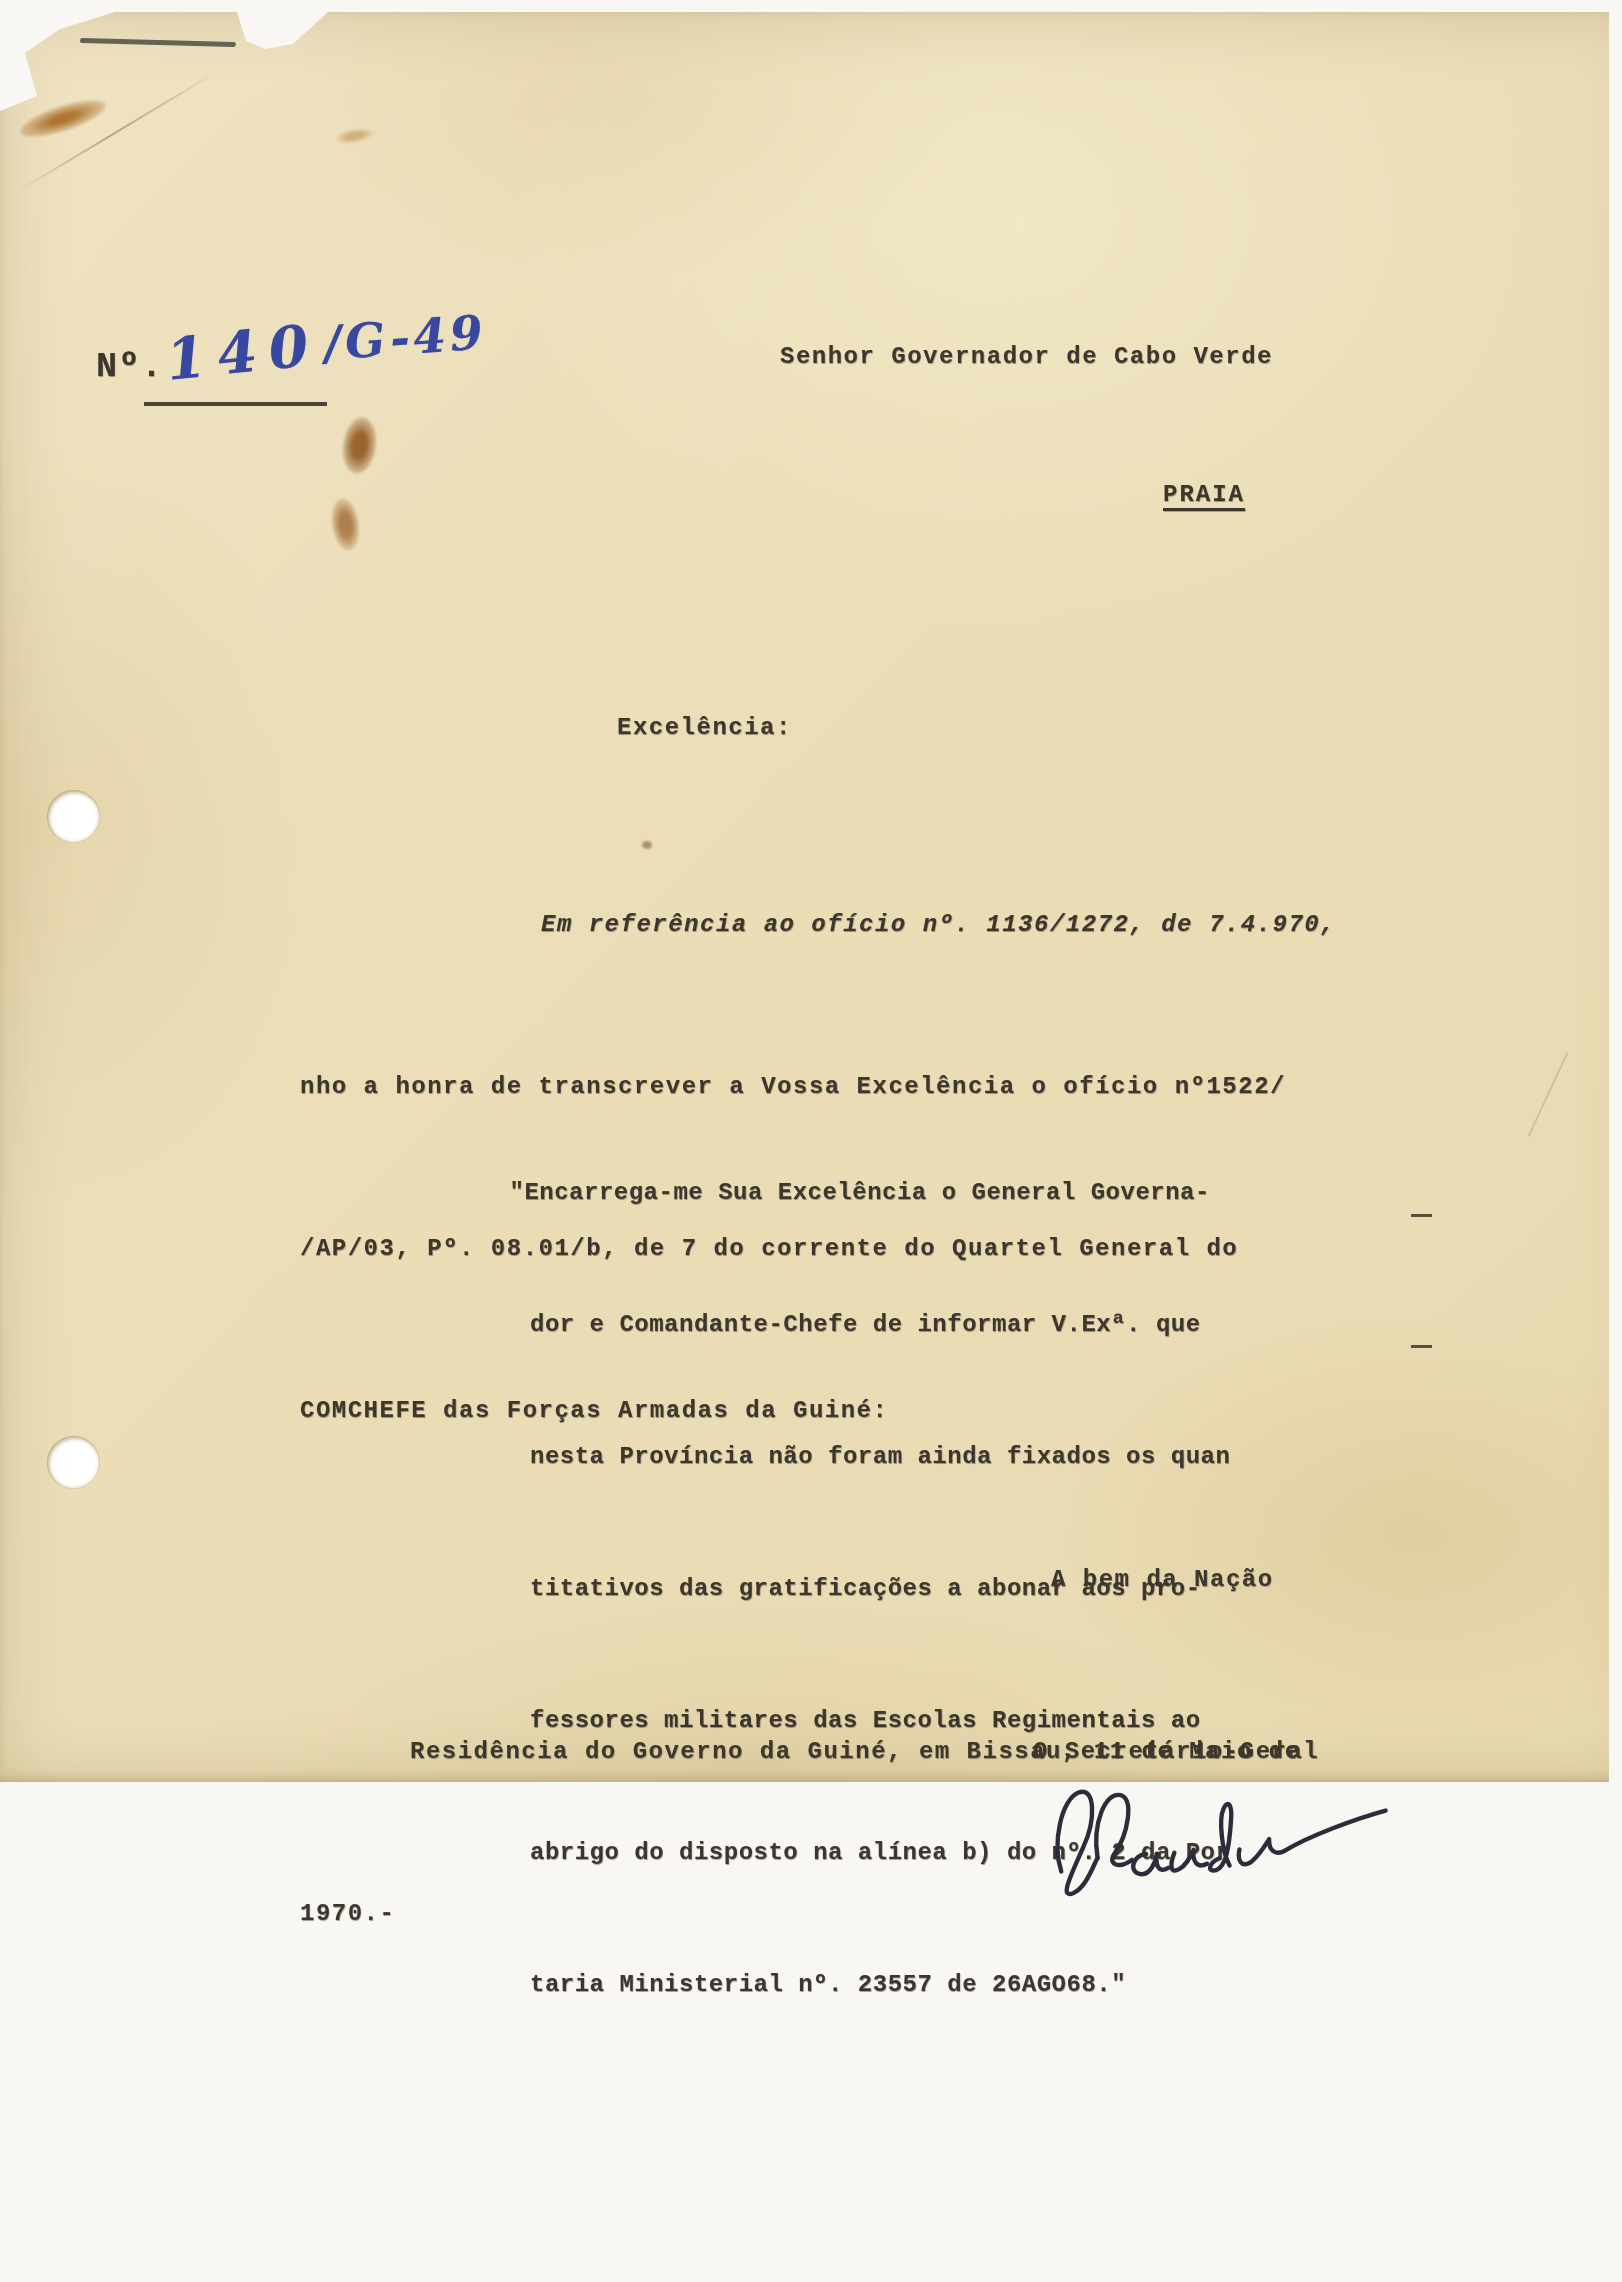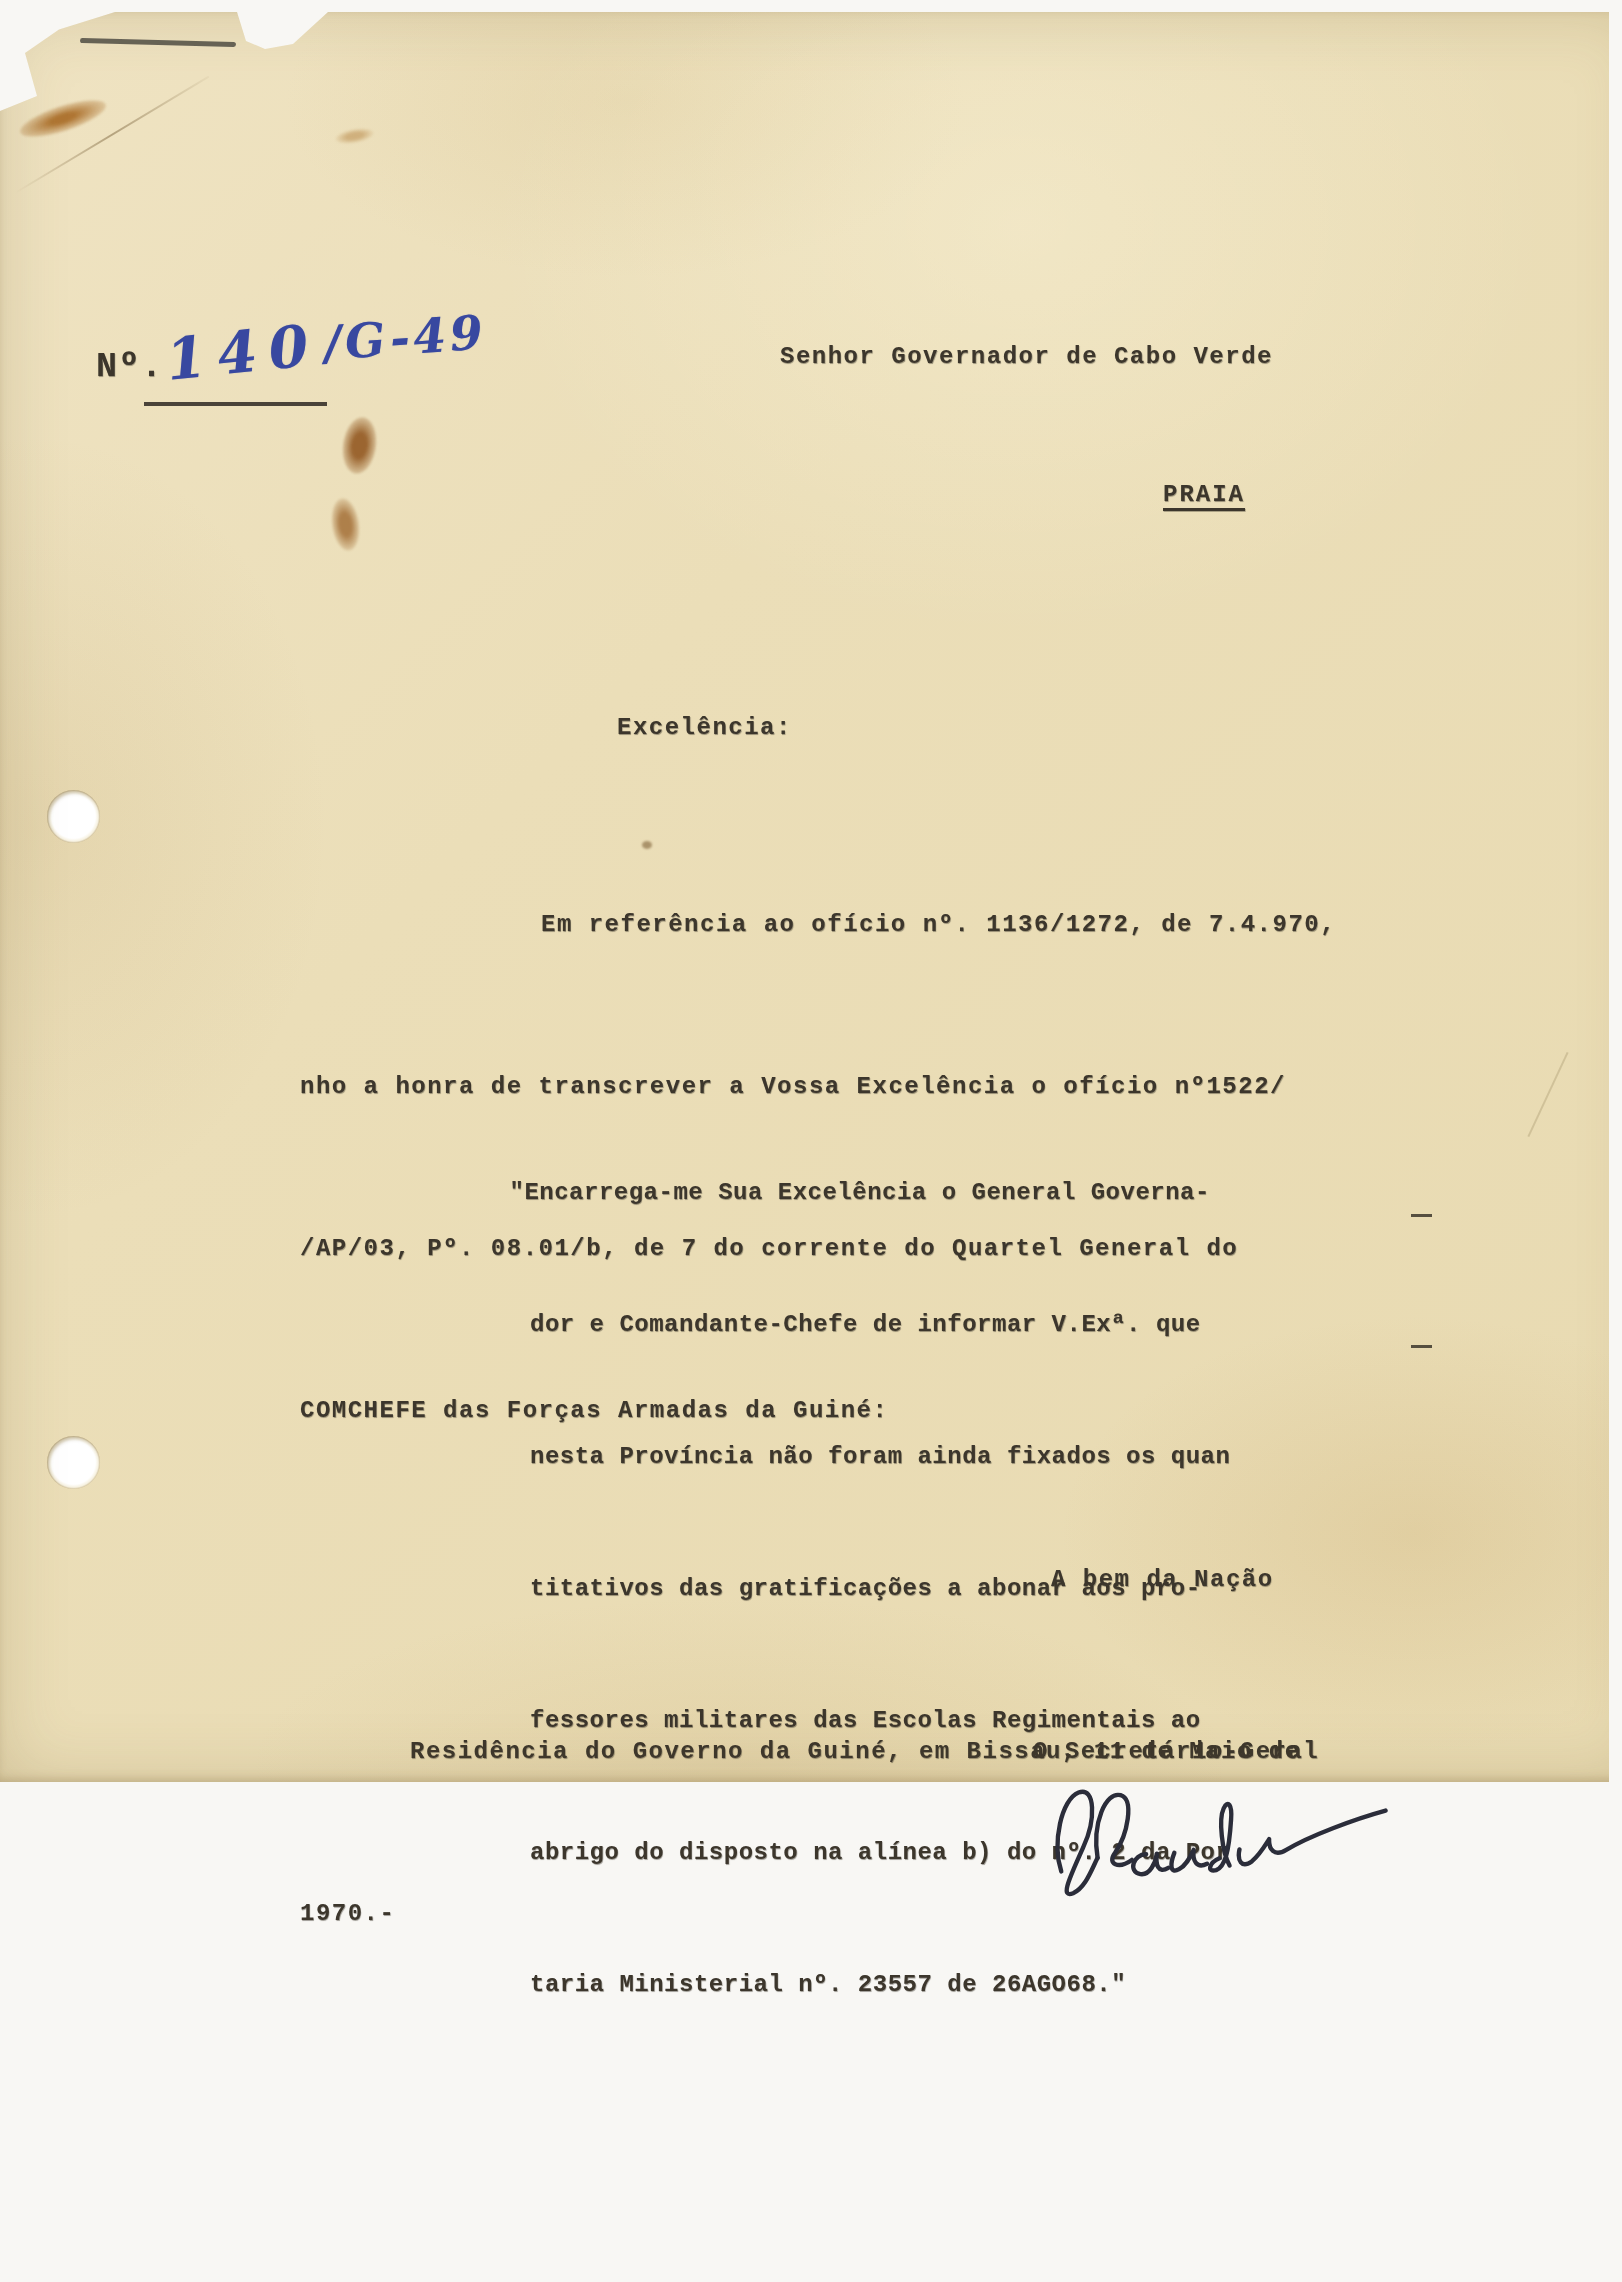--- a/index.html
+++ b/index.html
@@ -55,21 +55,21 @@
   .hole.h1{left:47px;top:778px;}
   .hole.h2{left:47px;top:1424px;}
   
   .typed{
     position:absolute;color:#3c362c;font-weight:bold;font-size:24px;
     letter-spacing:1.5px;white-space:pre;line-height:54px;
     text-shadow:0.6px 0.8px 0.7px rgba(56,50,40,.45);
   }
   .quote-block{letter-spacing:0.5px;line-height:44px;}
   .quote-block .qline:first-child{text-indent:-20.5px;}
-  .indent{padding-left:241px;}
+  .indent{padding-left:241px;font-style:italic;}
   .indent-sm{padding-left:110px;}
   .u{text-decoration:underline;text-decoration-thickness:2.9px;text-underline-offset:6.8px;}
   .cont-underline{position:absolute;height:2.9px;background:#3c362c;opacity:.85;}
   .ref-label{font-size:35px;}
   .ref-underline{position:absolute;left:144px;top:390px;width:183px;height:3.9px;background:#37322a;opacity:.9;}
   
   .hand{
     position:absolute;color:#3848a0;
     font-family:"DejaVu Serif","Liberation Serif",serif;font-style:italic;font-weight:bold;
     text-shadow:0 0 1px rgba(56,72,160,.4);

